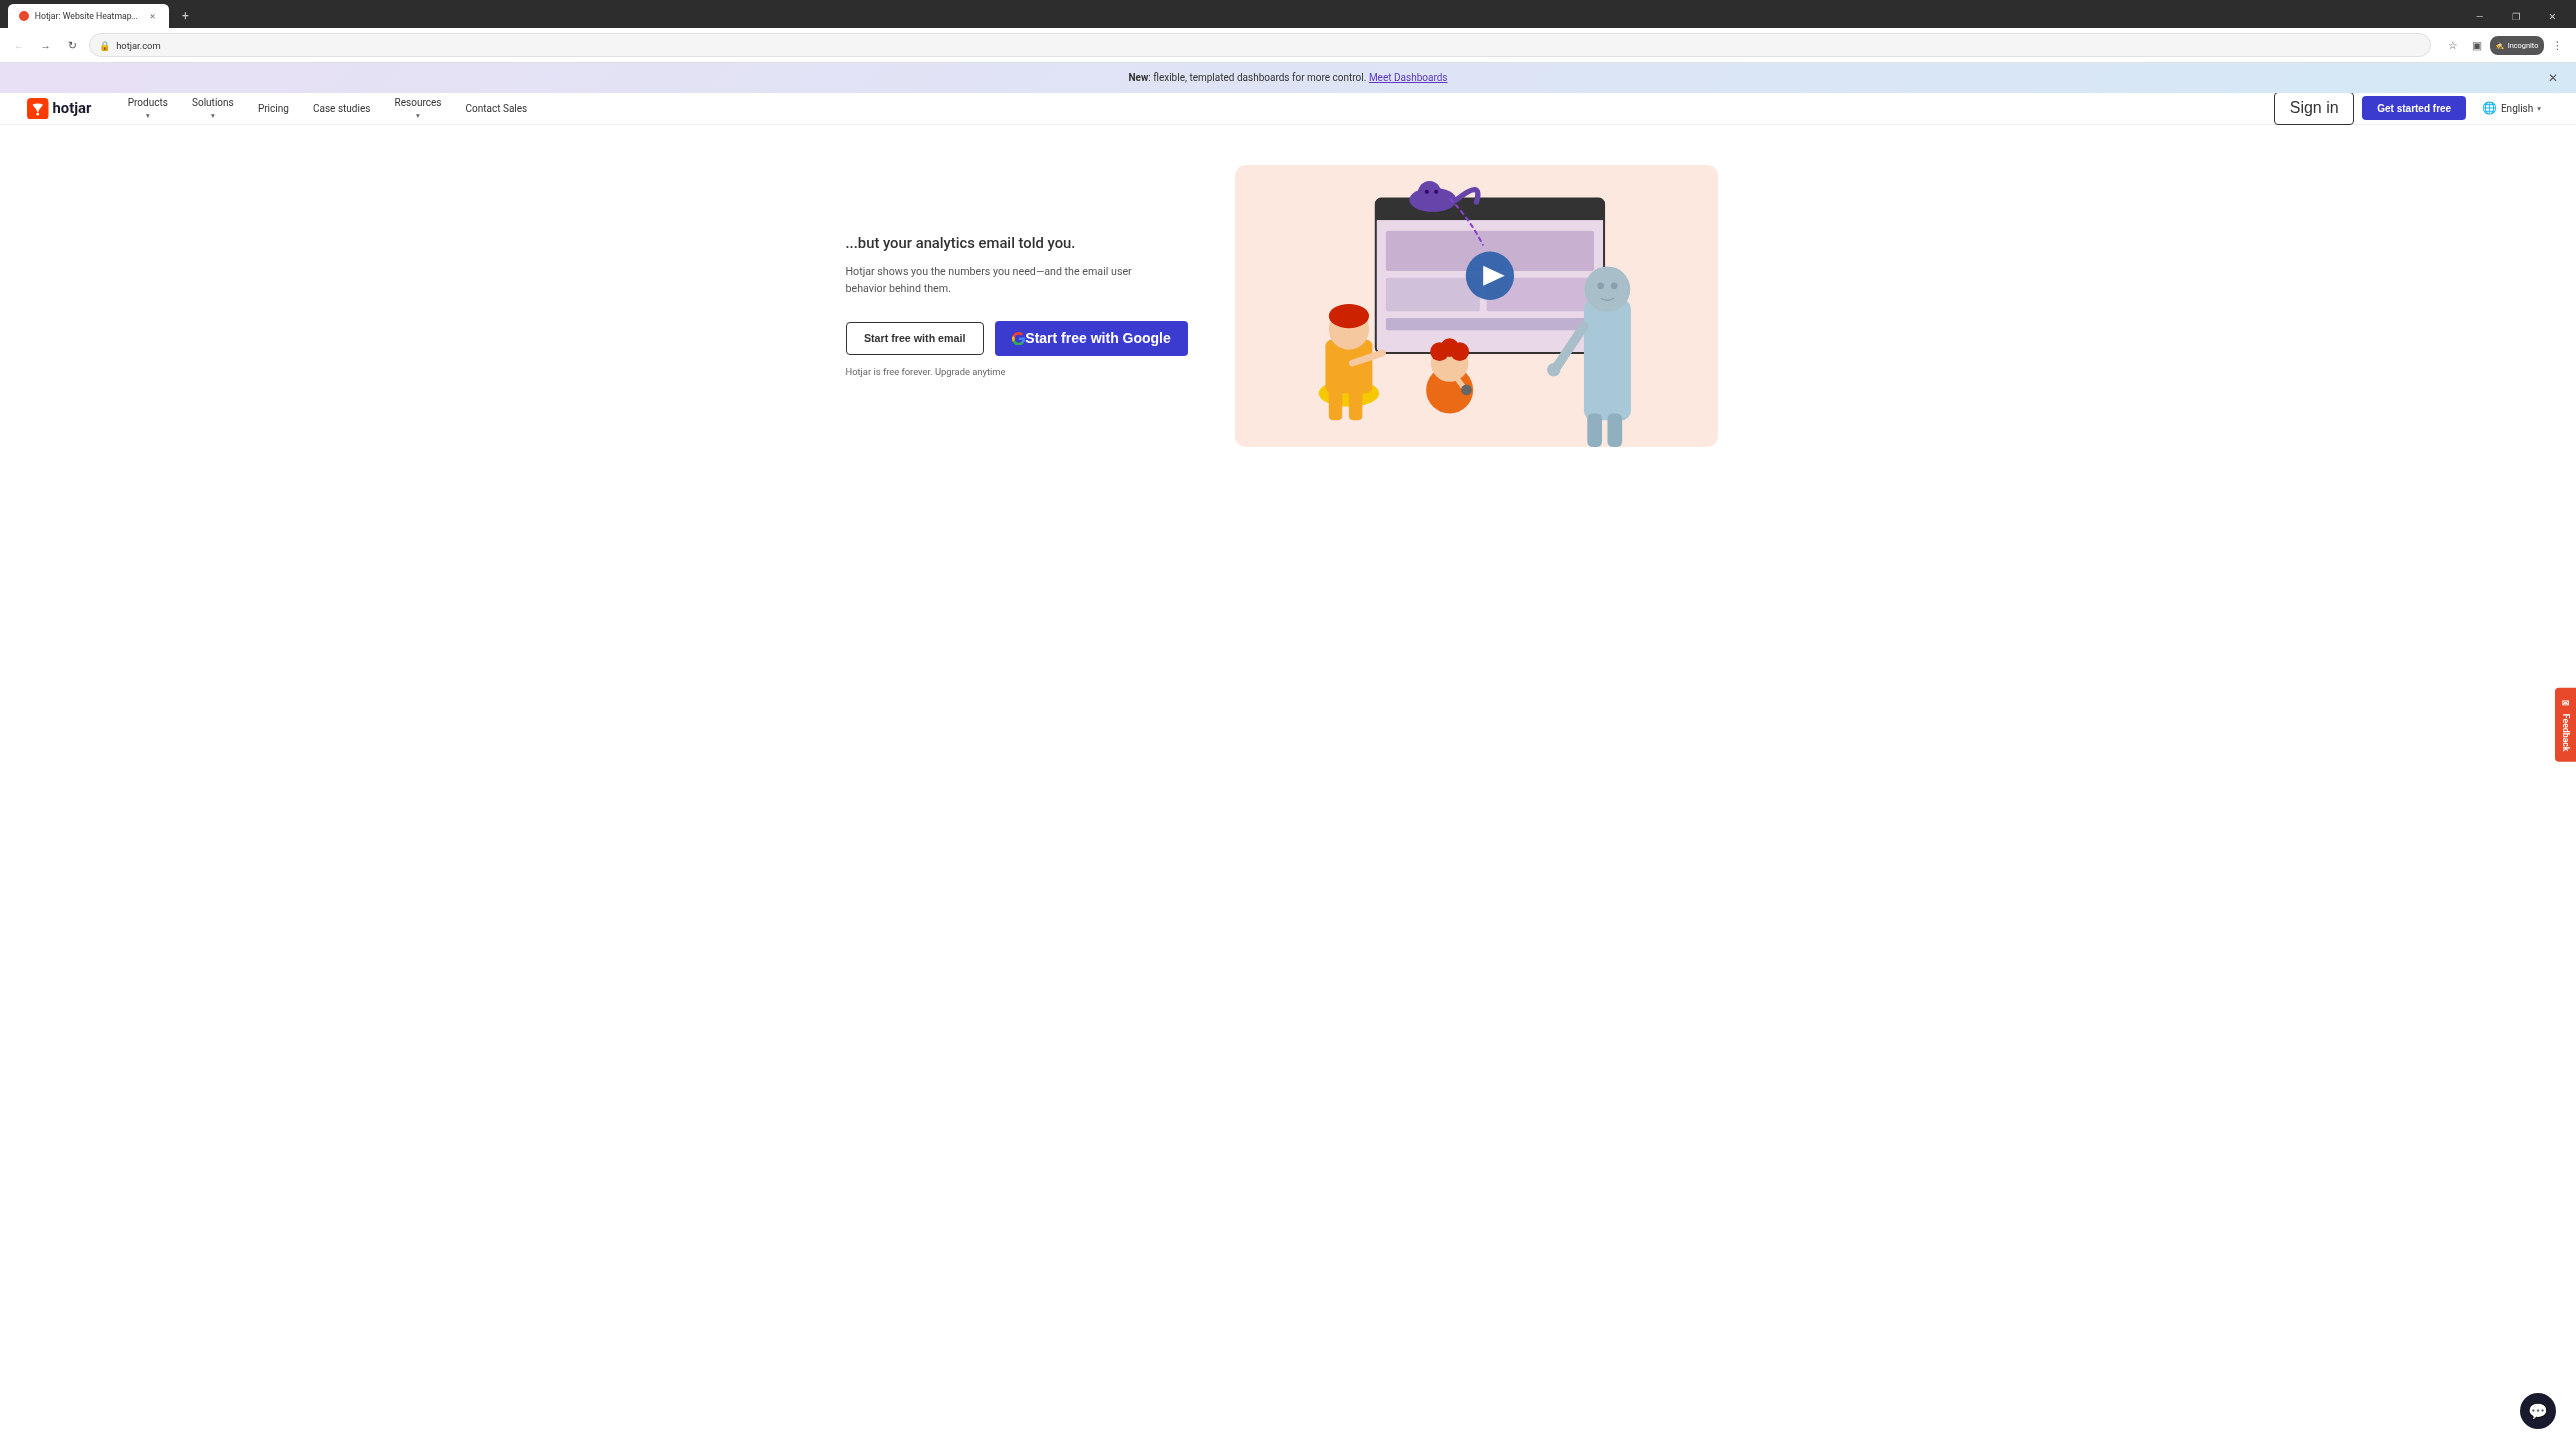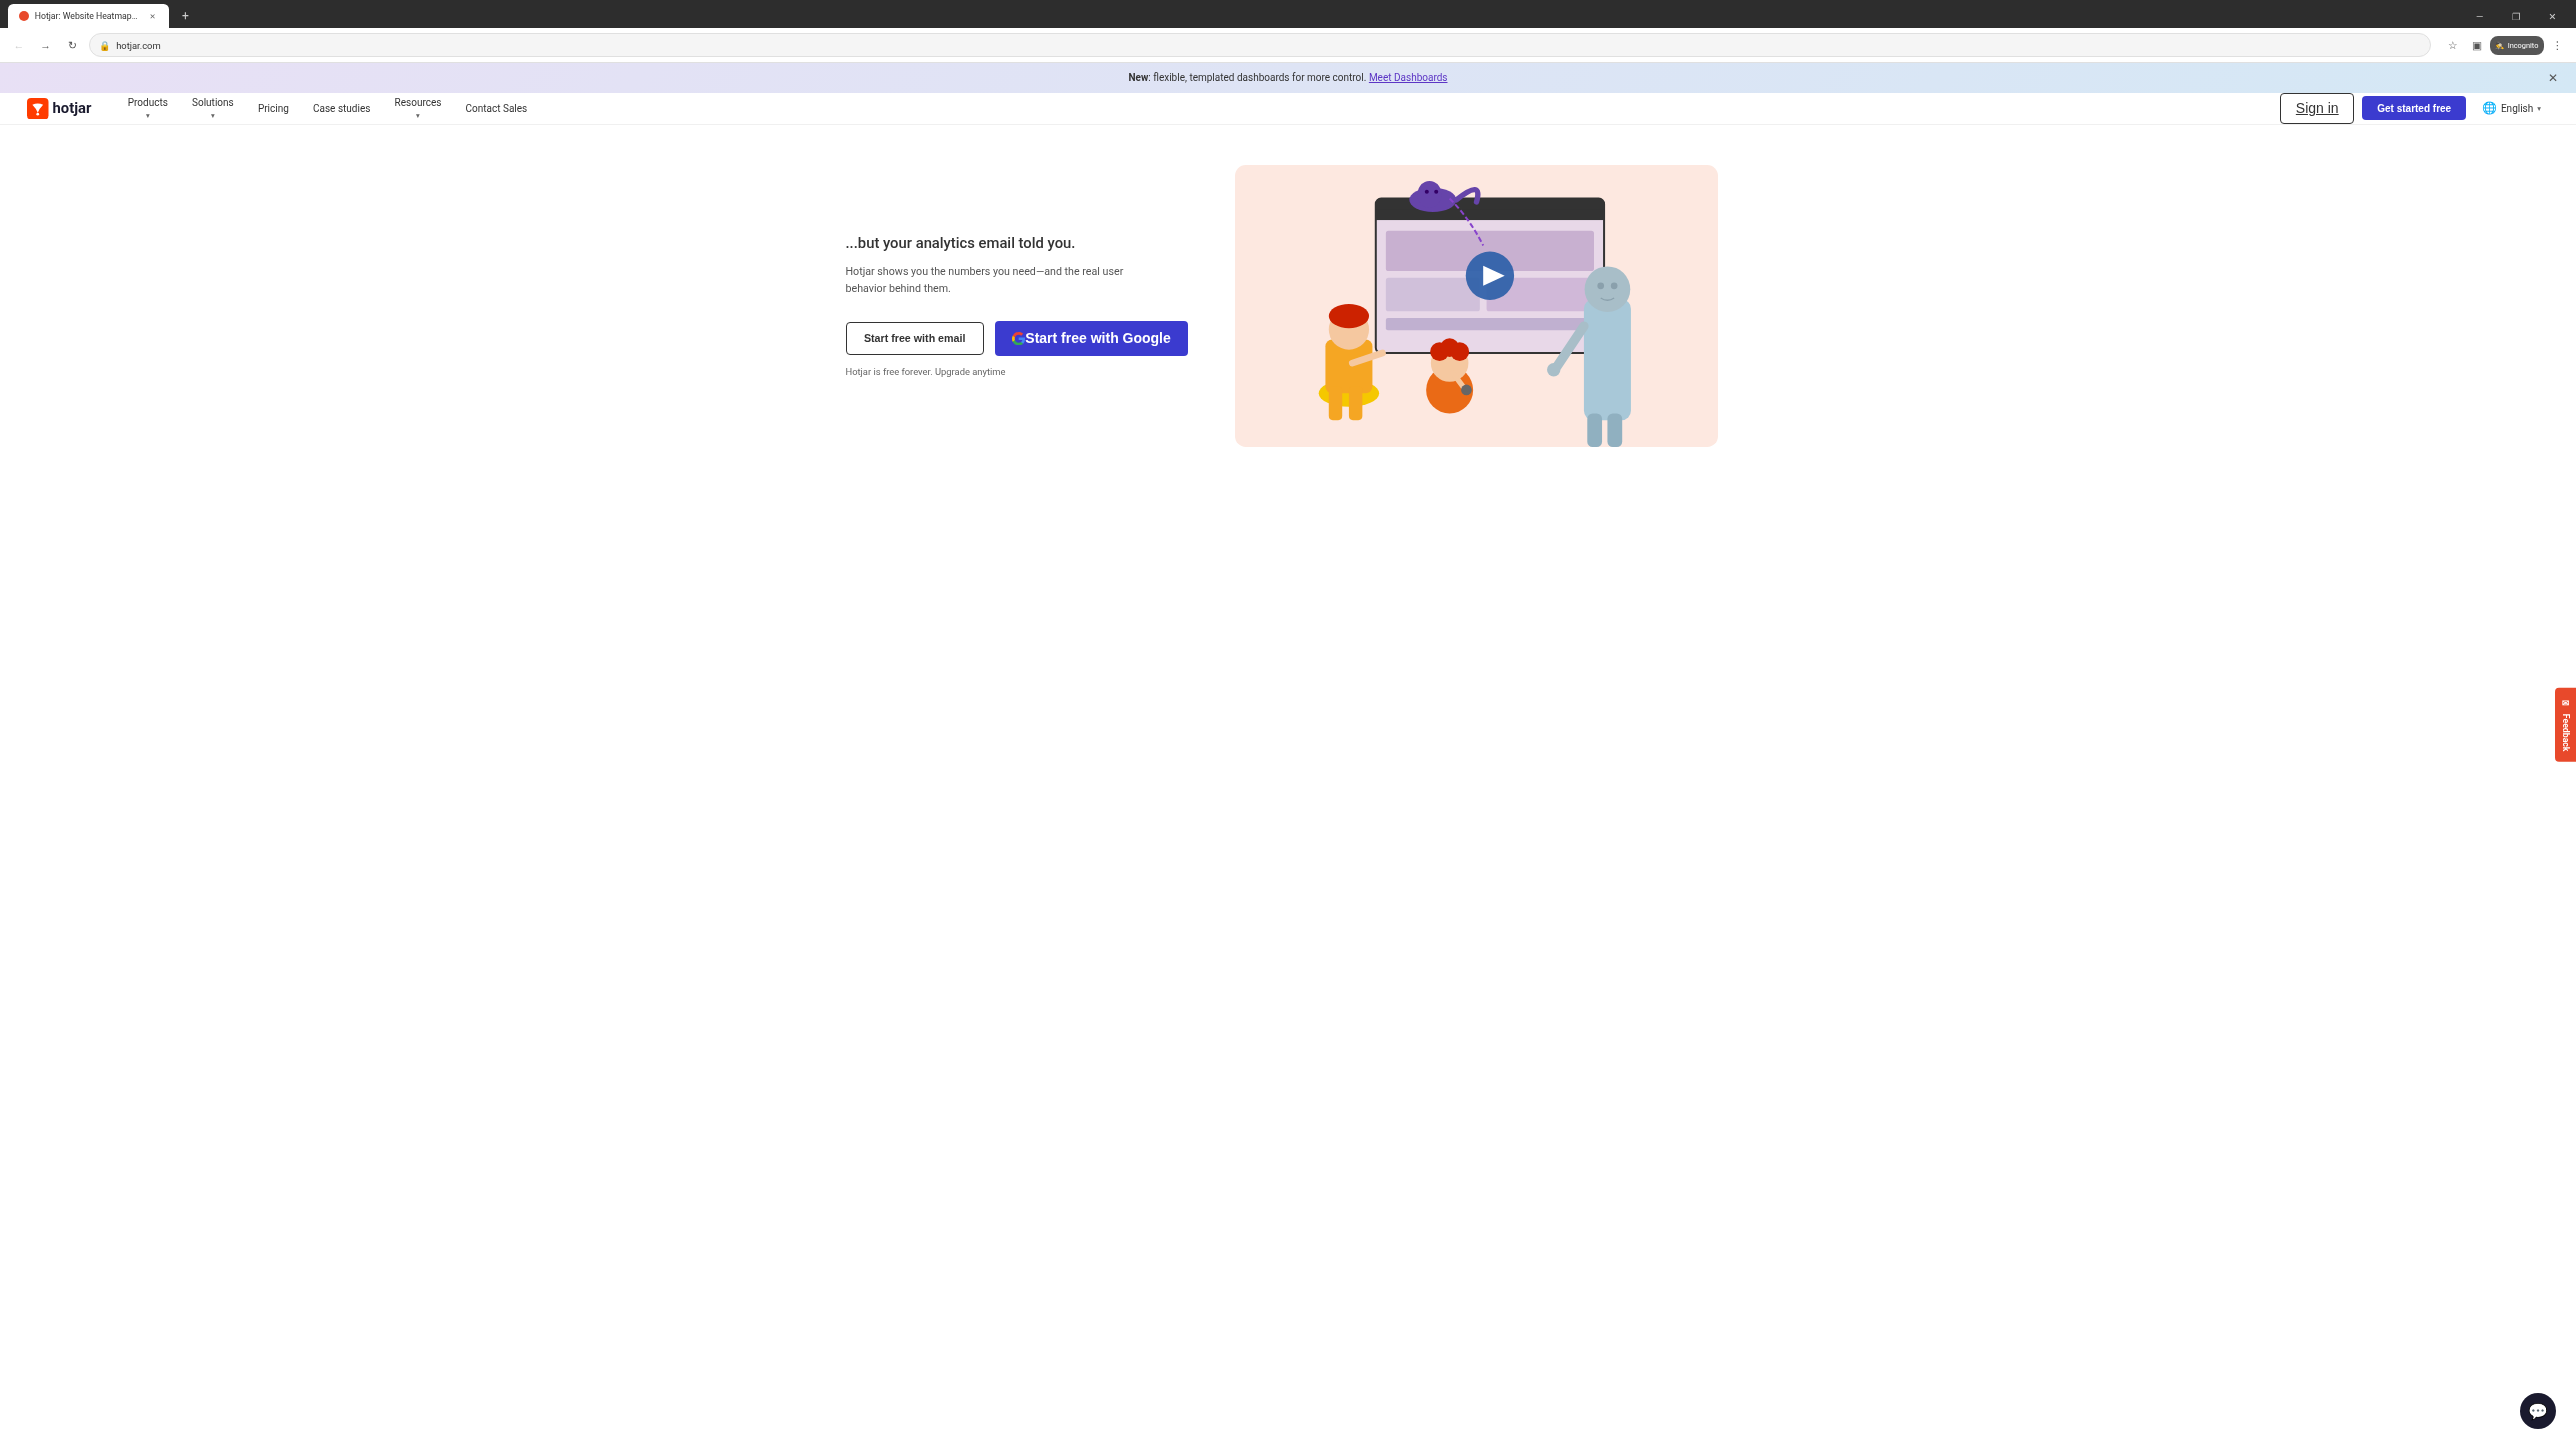--- a/index.html
+++ b/index.html
@@ -35,21 +35,21 @@
 
     
     .navbar { display: flex; align-items: center; padding: 0 27px; height: 32px; border-bottom: 0.7px solid #f0f0f0; }
     .logo { display: flex; align-items: center; gap: 4px; margin-right: 27px; cursor: pointer; }
     .logo-icon { width: 21.5px; height: 21.5px; }
     .logo-text { font-size: 14.8px; font-weight: 700; color: #1a1a2e; }
     .nav-links { display: flex; align-items: center; gap: 5.4px; flex: 1; }
     .nav-item { display: flex; align-items: center; gap: 2.7px; padding: 5.4px 9.4px; font-size: 10px; color: #333; cursor: pointer; border-radius: 4px; flex-direction: column; }
     .nav-chevron { font-size: 7.4px; color: #666; }
     .nav-right { display: flex; align-items: center; gap: 8px; margin-left: auto; }
-    .btn-signin { padding: 6.7px 14.8px; border: 1px solid #333; border-radius: 4px; font-size: 14px; cursor: pointer; background: transparent; color: #333; font-weight: 500; text-decoration: underline; }
+    .btn-signin { padding: 6.7px 14.8px; border: 1px solid #333; border-radius: 4px; font-size: 16px; cursor: pointer; background: transparent; color: #333; font-weight: 500; }
     .btn-get-started { padding: 6.7px 14.8px; background: #3b3bcf; border: none; border-radius: 4px; font-size: 10px; cursor: pointer; color: #fff; font-weight: 600; }
     .lang-btn { display: flex; align-items: center; gap: 4px; padding: 5.4px 8px; font-size: 10px; color: #333; cursor: pointer; border-radius: 4px; }
     .globe-icon { font-size: 12px; }
 
     
     .hero { display: flex; align-items: center; padding: 40px 27px 27px; max-width: 939px; margin: 0 auto; gap: 40px; }
     .hero-left { flex: 0 0 349px; }
     .hero-title { font-size: 35px; font-weight: 800; color: #1a1a2e; line-height: 1.1; margin-bottom: 13.4px; }
     .hero-title-highlight { color: #e8492b; }
     .hero-subtitle { font-size: 14.8px; color: #333; margin-bottom: 10.7px; font-weight: 500; }
@@ -166,21 +166,21 @@
         <span>English</span>
         <span class="nav-chevron">▾</span>
       </div>
     </div>
   </nav>
 
   <section class="hero">
     <div class="hero-left">
       <p class="hero-subtitle">...but your analytics email told you.</p>
       <p class="hero-desc">
-        <span>Hotjar shows you the numbers you need—and the real user</span><br>
+        <span>Hotjar shows you the numbers you need—and the email user</span><br>
         <span>behavior behind them.</span>
       </p>
       <div class="hero-btns">
         <button class="btn-email">Start free with email</button>
         <button class="btn-google">
 
           <svg class="google-g" viewBox="0 0 20 20" xmlns="http://www.w3.org/2000/svg">
             <path d="M19.6 10.23c0-.68-.06-1.36-.18-2H10v3.79h5.39a4.6 4.6 0 01-2 3.02v2.5h3.24c1.9-1.75 3-4.33 3-7.31z" fill="#4285F4"></path>
             <path d="M10 20c2.7 0 4.97-.9 6.62-2.44l-3.24-2.5c-.9.6-2.04.96-3.38.96-2.6 0-4.8-1.75-5.59-4.12H1.06v2.58A9.99 9.99 0 0010 20z" fill="#34A853"></path>
             <path d="M4.41 11.9A6.01 6.01 0 014.1 10c0-.65.11-1.29.31-1.9V5.52H1.06A9.99 9.99 0 000 10c0 1.61.38 3.13 1.06 4.48l3.35-2.58z" fill="#FBBC05"></path>

